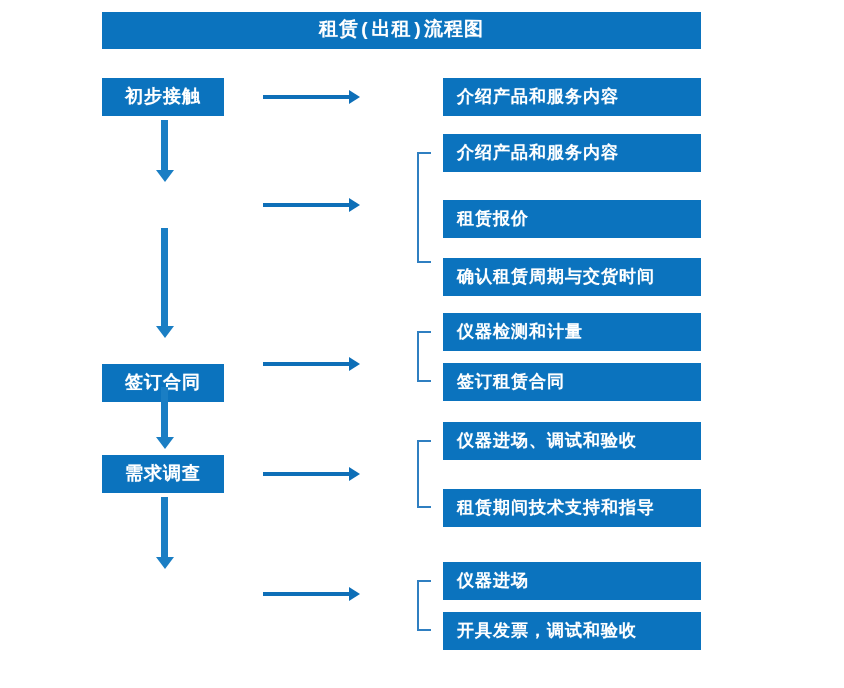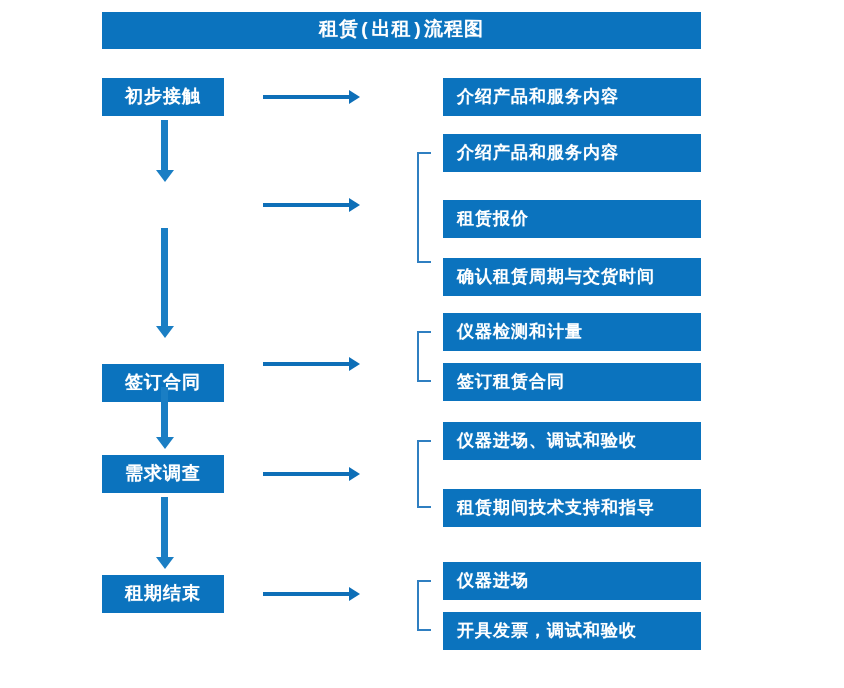--- a/index.html
+++ b/index.html
@@ -116,21 +116,20 @@
 </head>
 <body>
 
 <div id="canvas">
 
   <div class="box title-bar">租赁(出租)流程图</div>
 
   <div class="box stage-box" style="top:78px">初步接触</div>
   <div class="box stage-box" style="top:364px">签订合同</div>
   <div class="box stage-box" style="top:455px">需求调查</div>
-  <div class="box stage-box" style="top:575px">租期结束</div>
 
   <div class="box detail-box" style="top:78px">介绍产品和服务内容</div>
   <div class="box detail-box" style="top:134px">介绍产品和服务内容</div>
   <div class="box detail-box" style="top:200px">租赁报价</div>
   <div class="box detail-box" style="top:258px">确认租赁周期与交货时间</div>
   <div class="box detail-box" style="top:313px">仪器检测和计量</div>
   <div class="box detail-box" style="top:363px">签订租赁合同</div>
   <div class="box detail-box" style="top:489px">租赁期间技术支持和指导</div>
   <div class="box detail-box" style="top:422px">仪器进场、调试和验收</div>
   <div class="box detail-box" style="top:562px">仪器进场</div>

